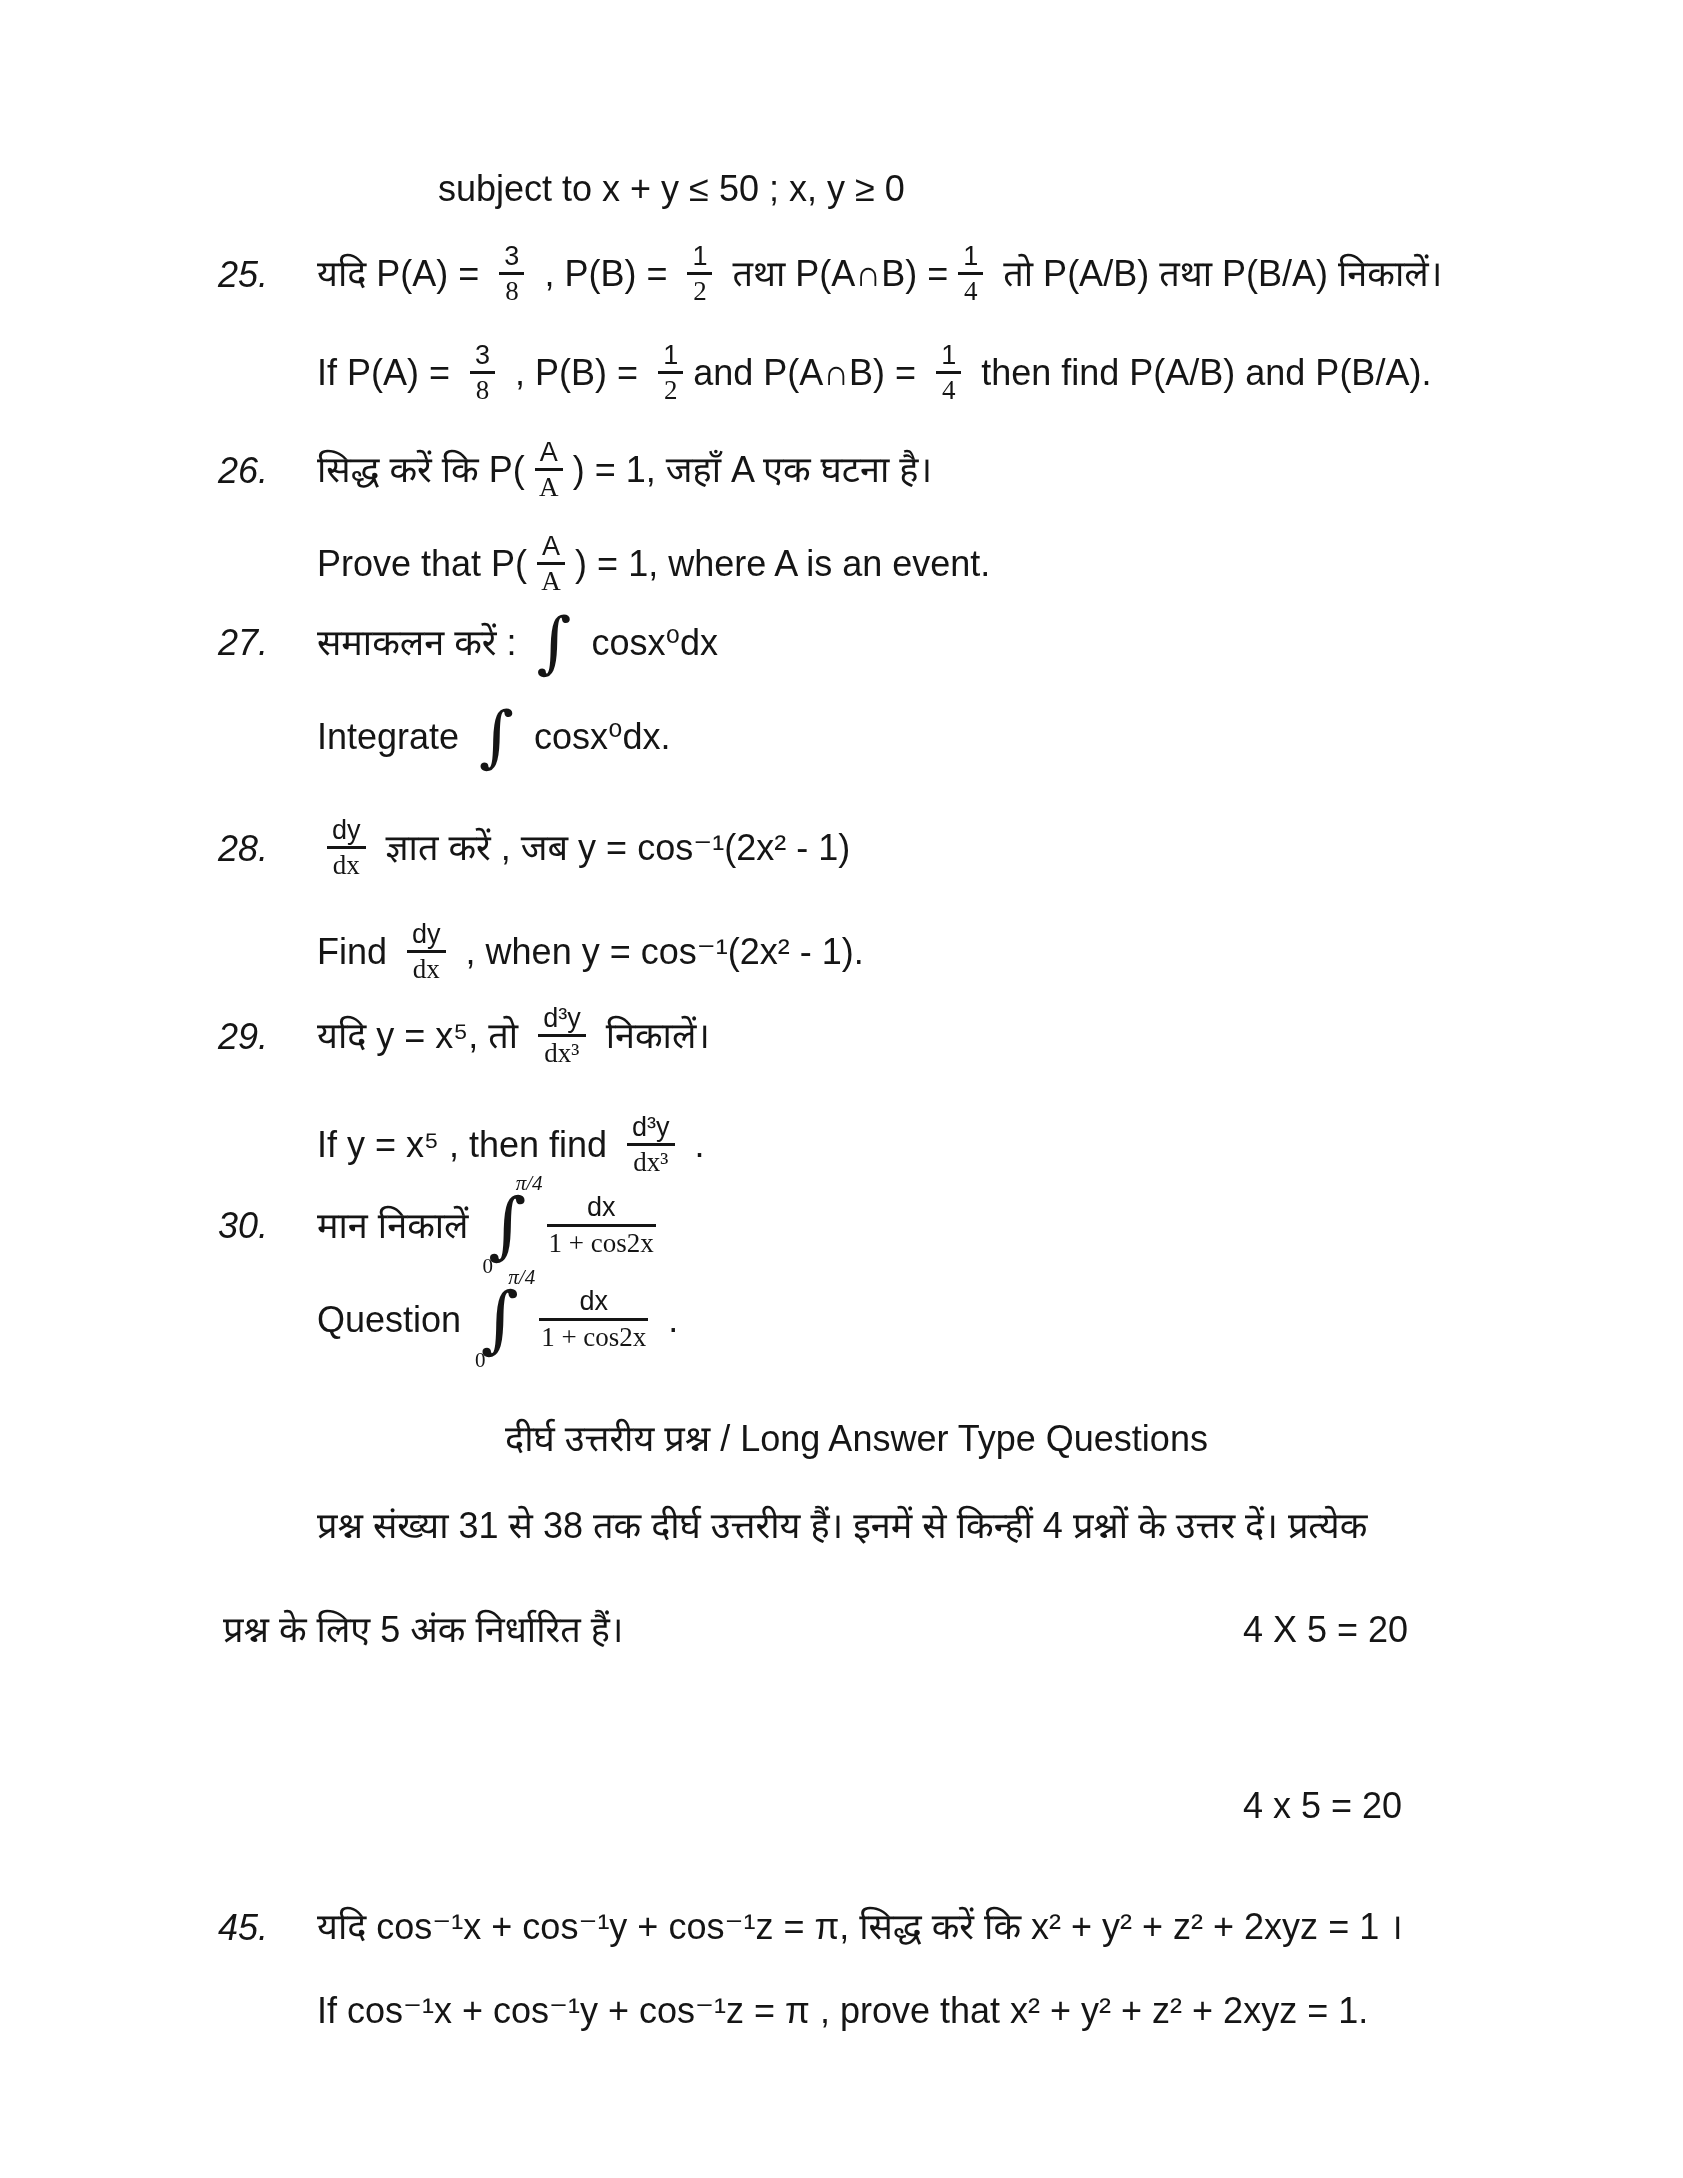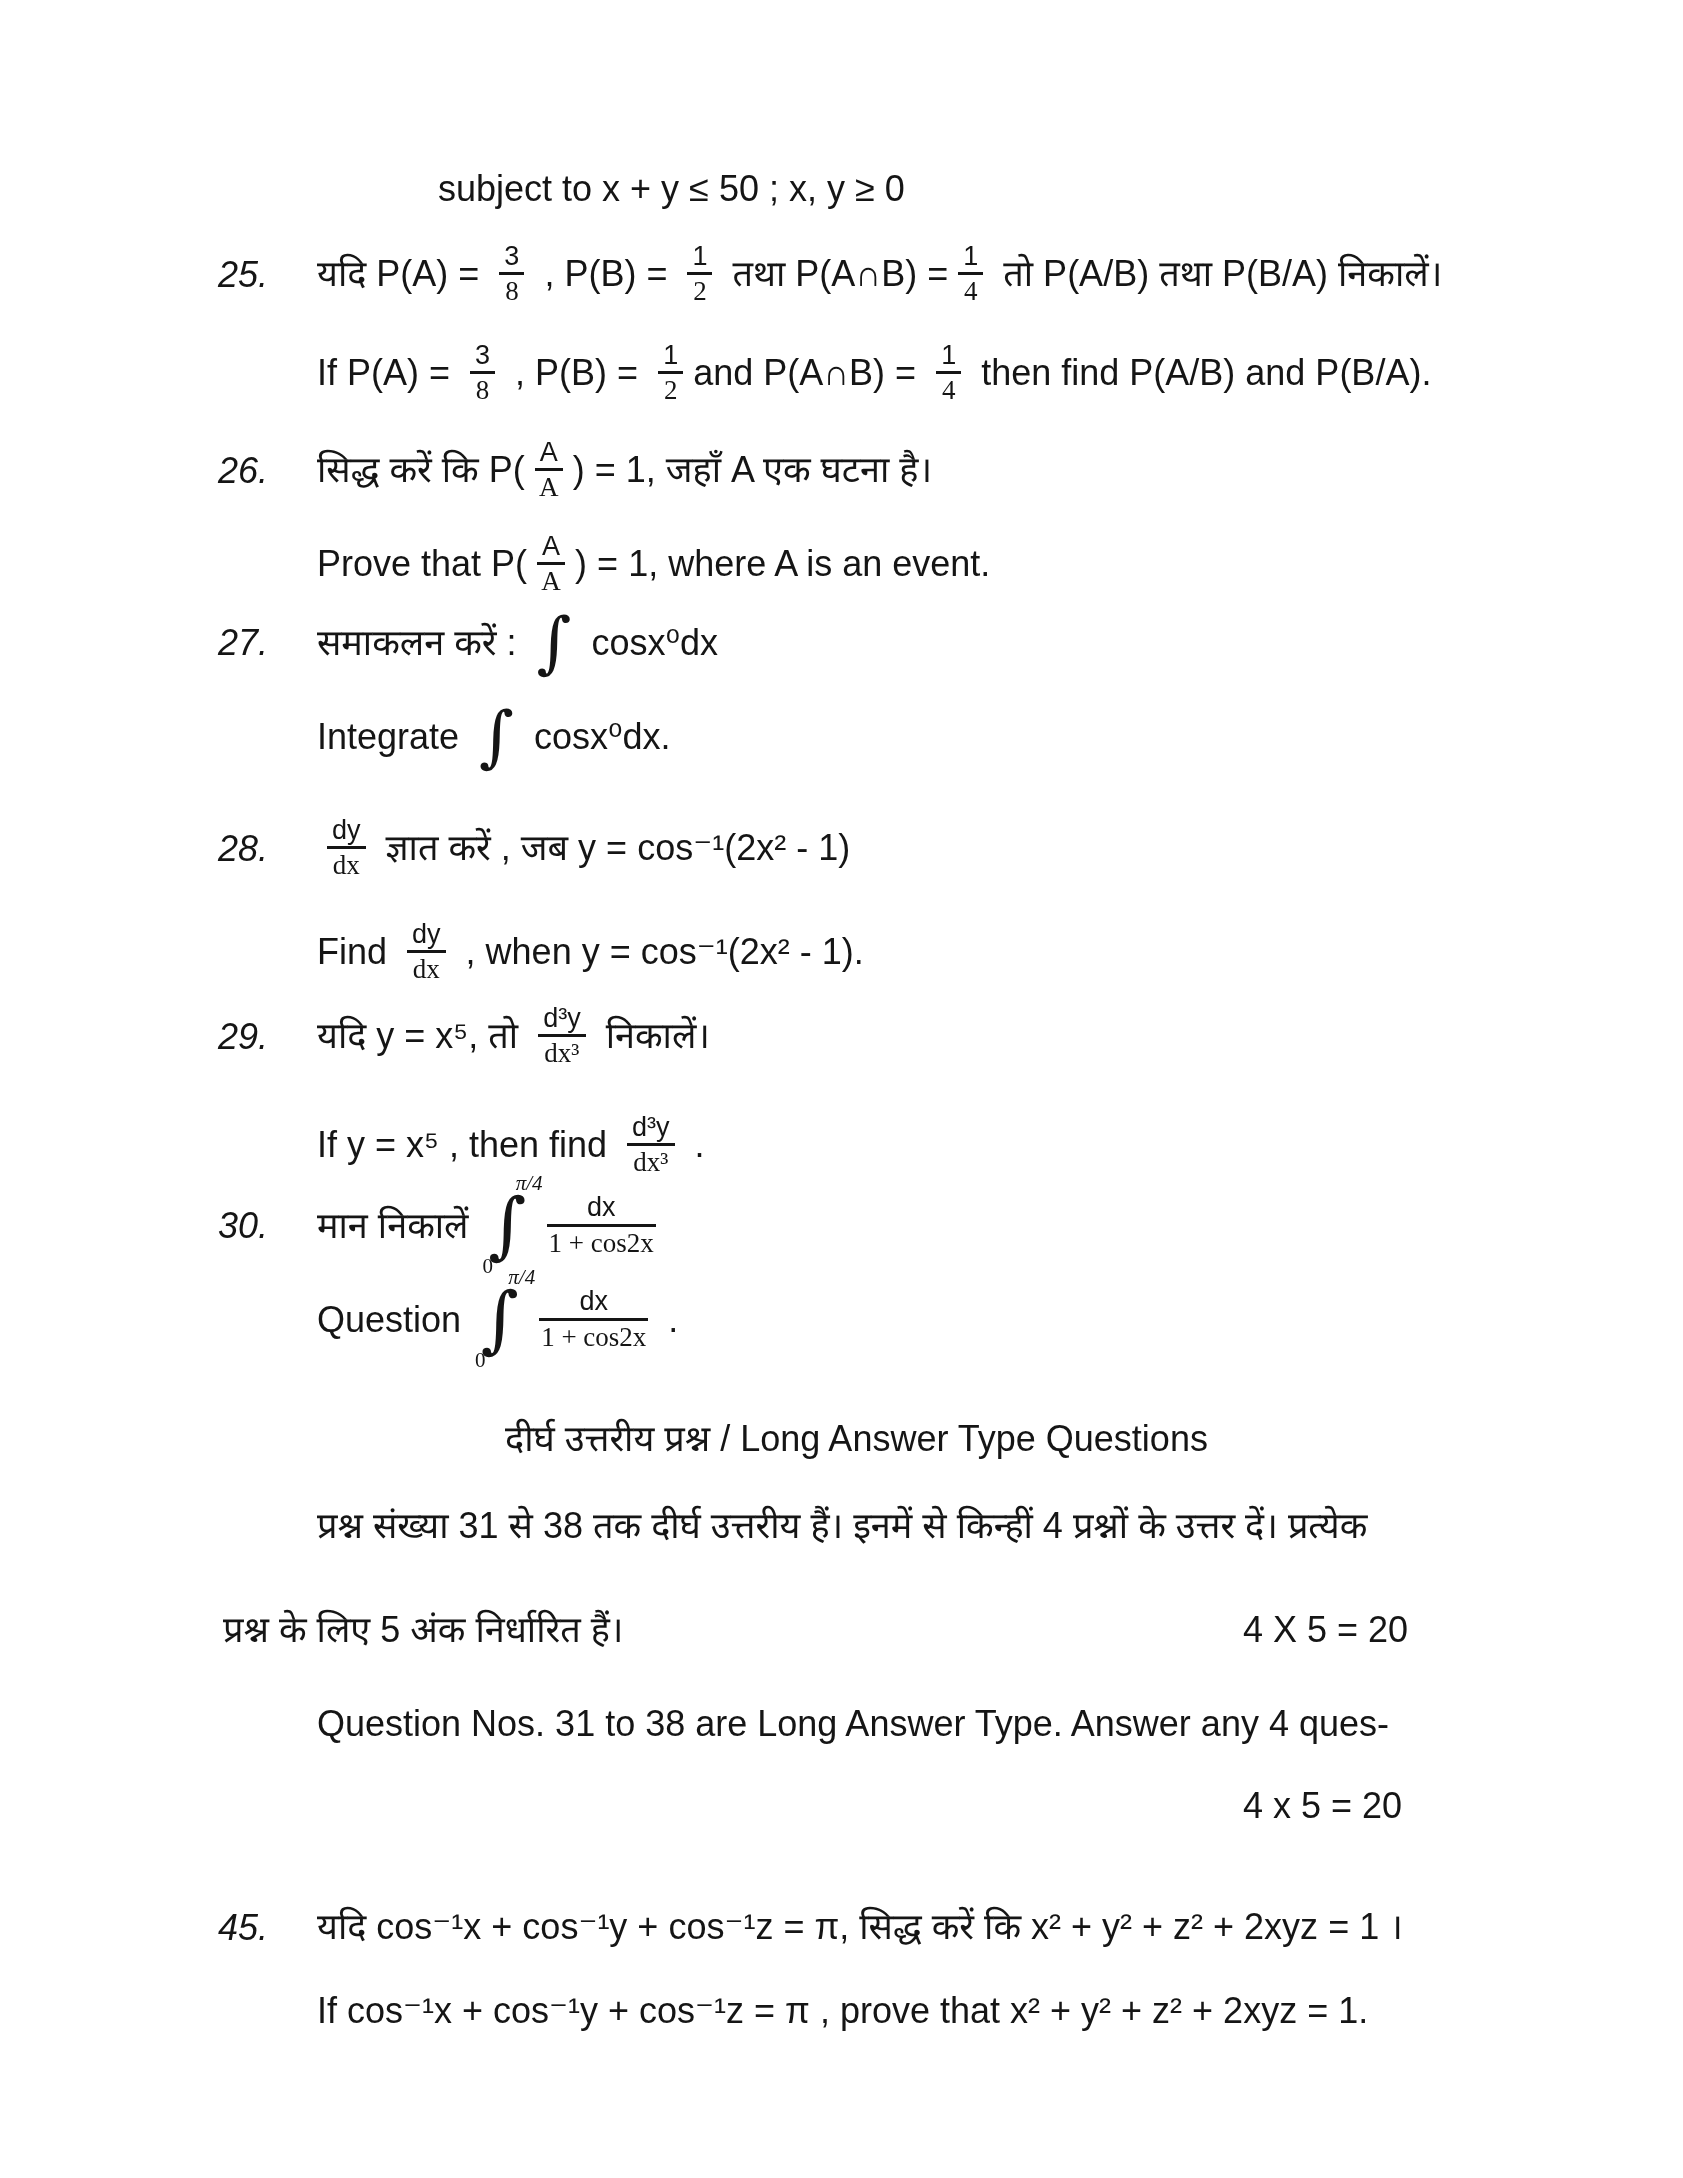--- a/index.html
+++ b/index.html
@@ -216,23 +216,20 @@
   </div>
 
   <div class="line line-para-indent" style="top:1503px">
     <span>प्रश्न संख्या 31 से 38 तक दीर्घ उत्तरीय हैं। इनमें से किन्हीं 4 प्रश्नों के उत्तर दें। प्रत्येक</span>
   </div>
   <div class="line line-para" style="top:1607px">
     <span>प्रश्न के लिए 5 अंक निर्धारित हैं।</span>
     <span class="marks">4 X 5 = 20</span>
   </div>
 
-  <div class="line line-para-indent" style="top:1701px">
-    <span>Question Nos. 31 to 38 are Long Answer Type. Answer any 4 ques-</span>
-  </div>
   <div class="line line-para" style="top:1805px">
     <span class="marks">4 x 5 = 20</span>
   </div>
 
   <div class="line" style="top:1904px">
     <span class="qnum">45.</span>
     <span class="formula">
         <span class="t">यदि cos⁻¹x + cos⁻¹y + cos⁻¹z = π, सिद्ध करें कि x² + y² + z² + 2xyz = 1 ।</span>
       </span>
   </div>

